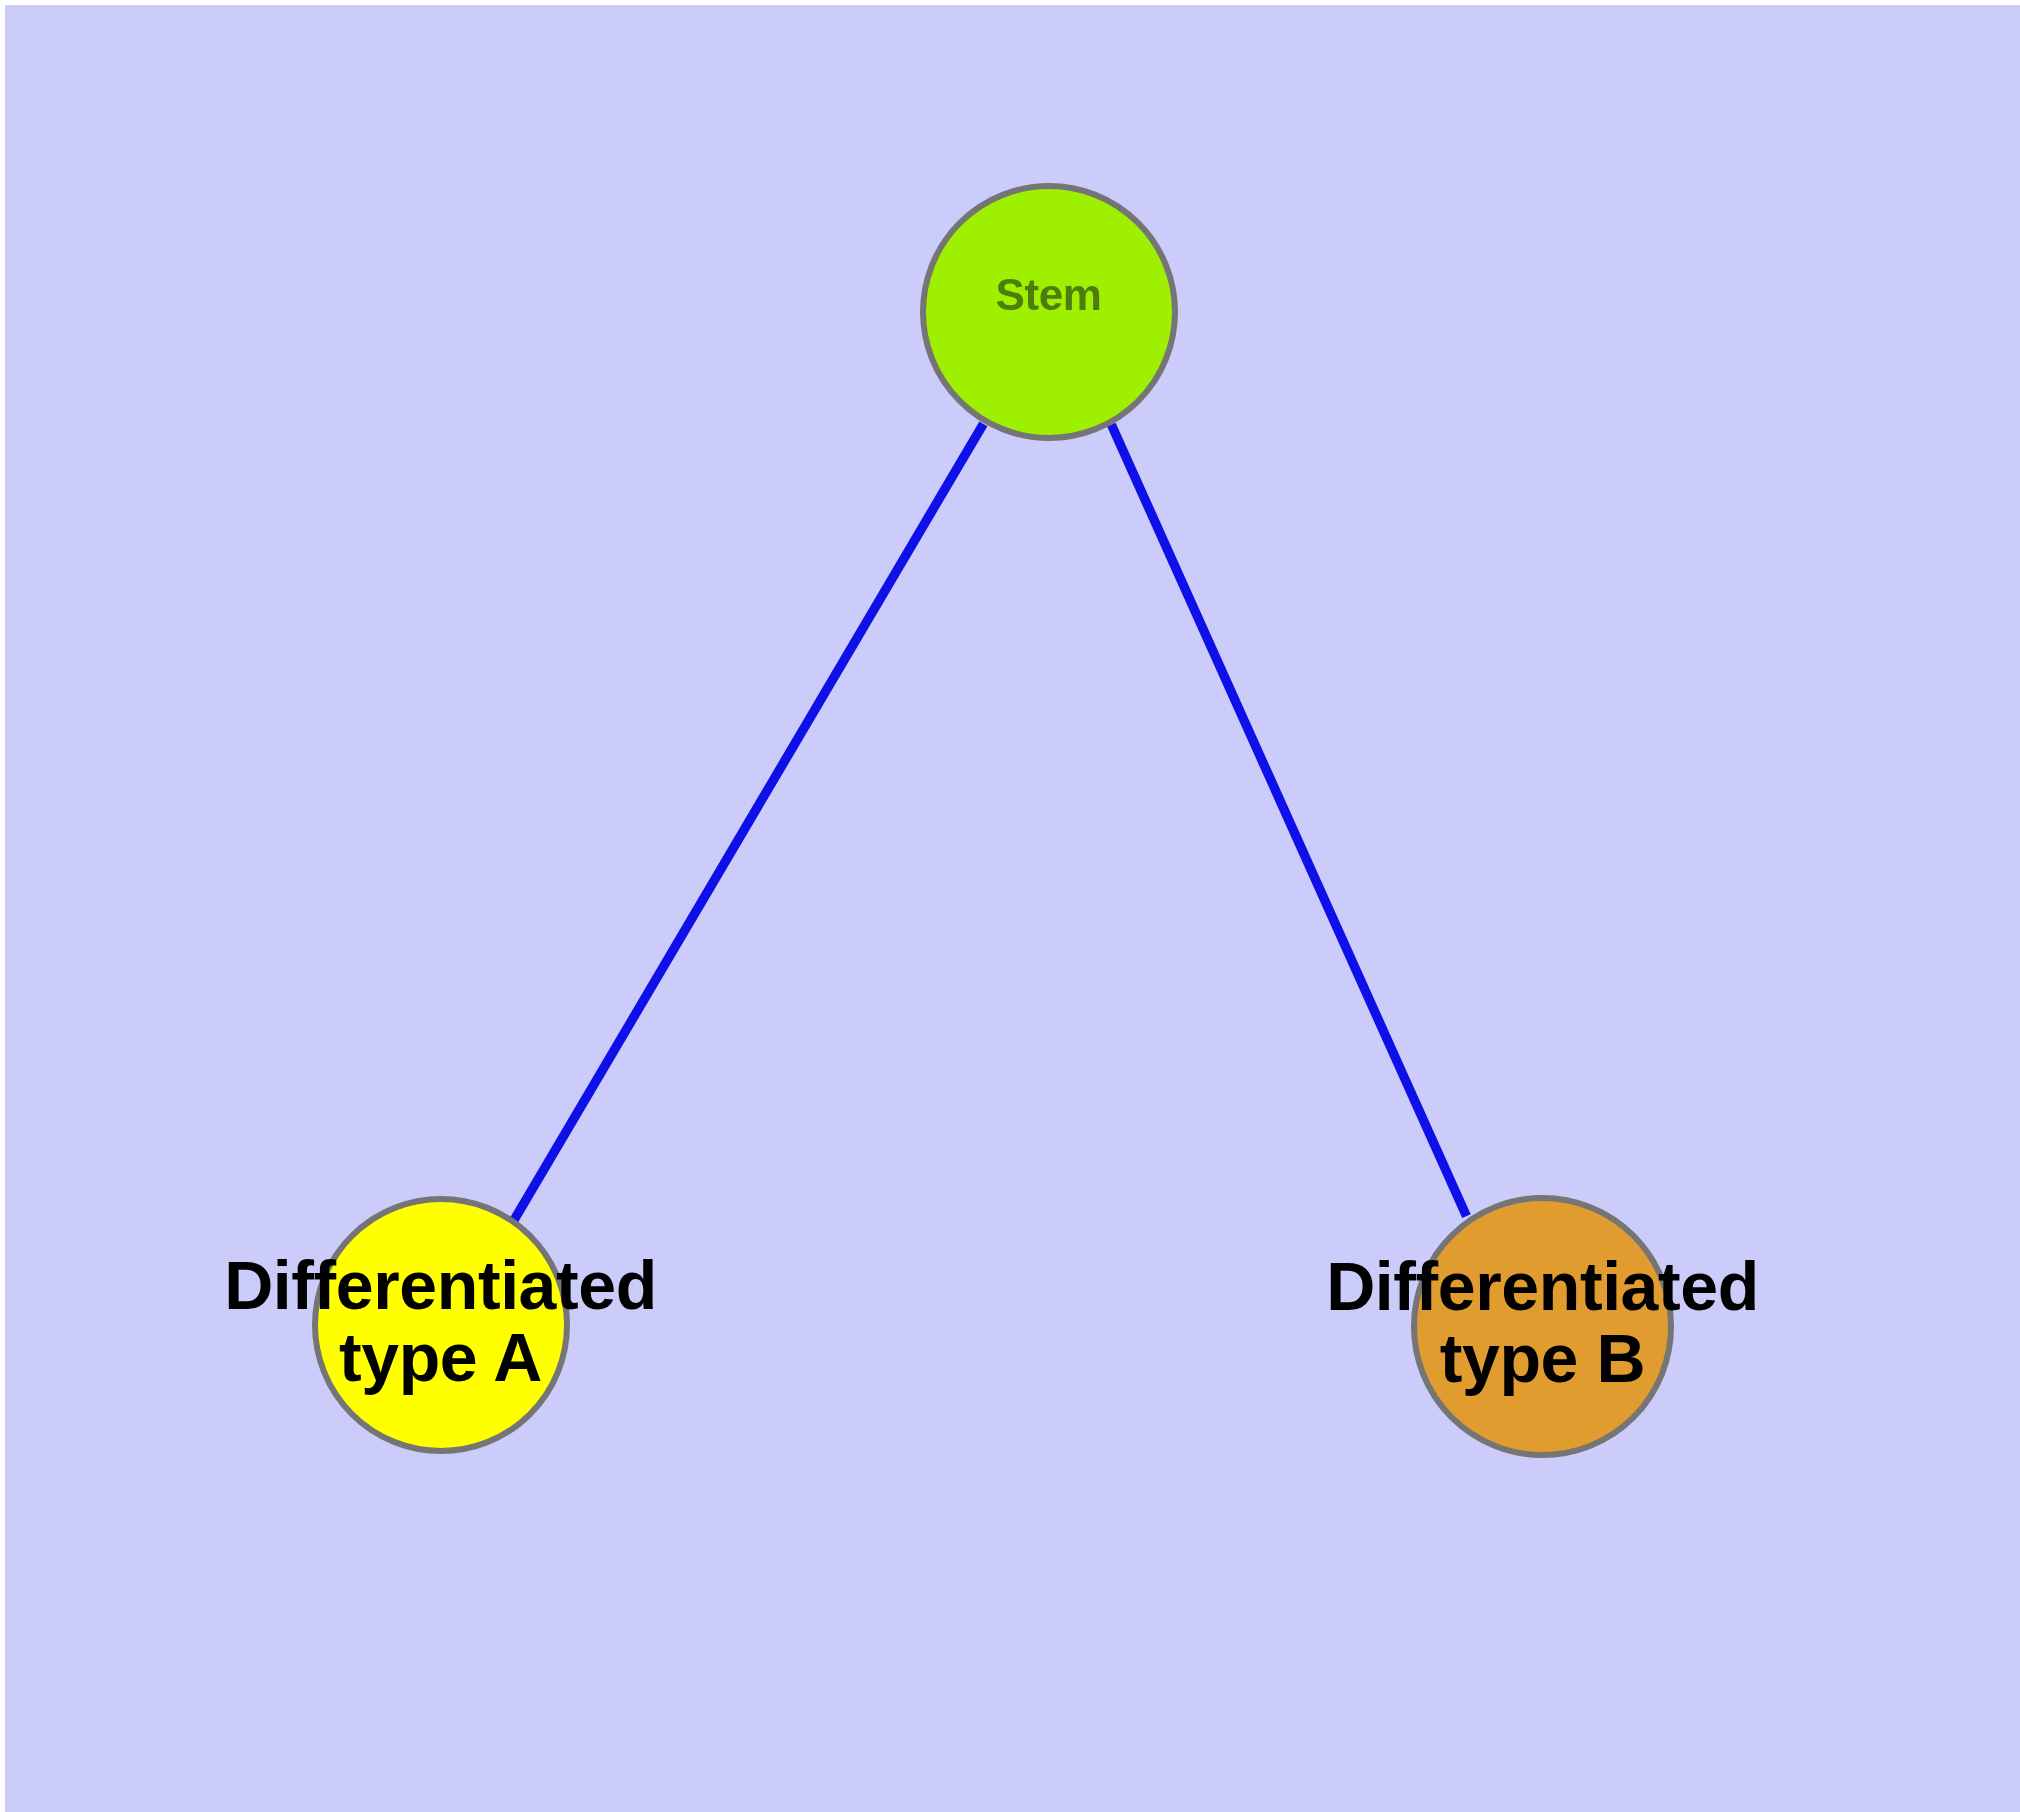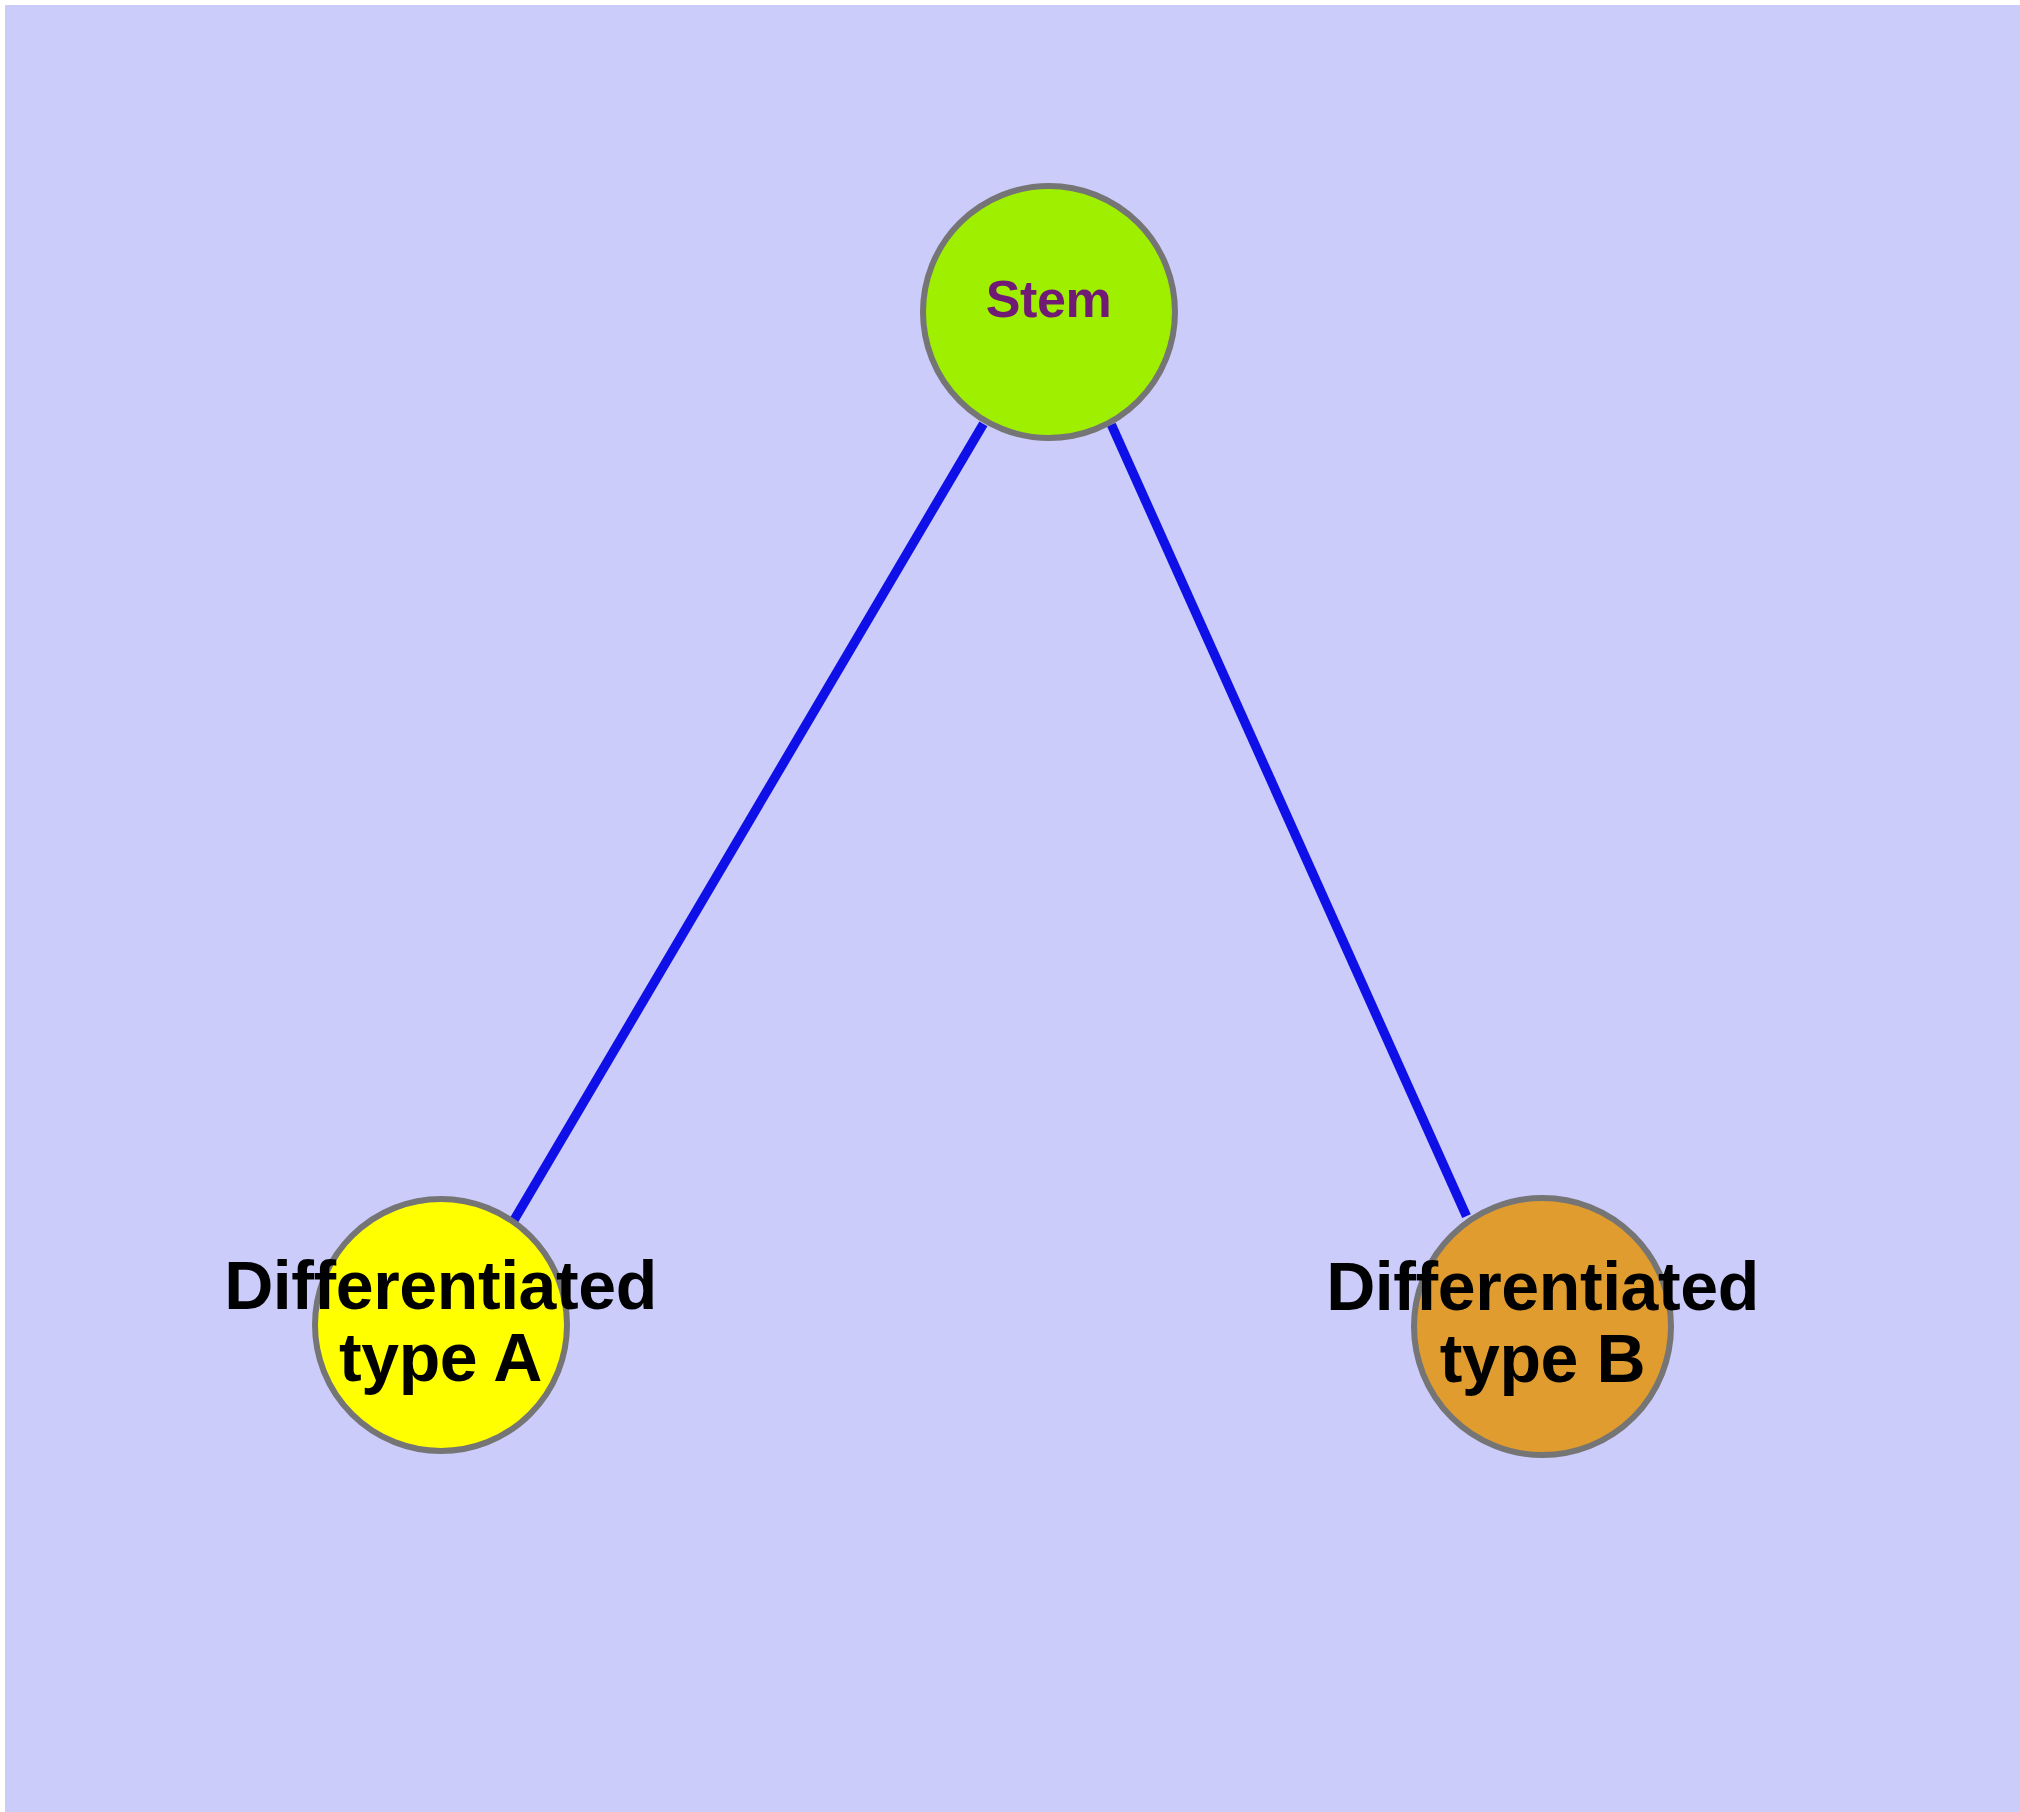--- a/index.html
+++ b/index.html
@@ -54,21 +54,21 @@
 <div id="canvas" style="background: rgb(255, 255, 255);">
 
   <div id="graph-bg" style="background: rgb(204, 204, 250);"></div>
 
   <svg id="edge-layer" viewBox="0 0 2384 2138" xmlns="http://www.w3.org/2000/svg">
     <line id="edge-0" stroke-linecap="butt" x1="1160" y1="500" x2="606" y2="1440" stroke="#0f0fe8" stroke-width="11"></line>
     <line id="edge-1" stroke-linecap="butt" x1="1311" y1="501" x2="1730" y2="1435" stroke="#0f0fe8" stroke-width="11"></line>
   </svg>
 
   <div class="node" id="node-0" style="left: 920px; top: 183px; width: 258px; height: 258px; background: rgb(158, 240, 0); border-color: rgb(117, 117, 117);"></div>
-  <div class="node-label" id="node-0-label" style="font-size: 52px; color: #701a75; width: 1017px; left: 540px; top: 272px;">Stem</div>
+  <div class="node-label" id="node-0-label" style="font-size: 44px; color: #4d7c0f; width: 1017px; left: 540px; top: 272px;">Stem</div>
 
   <div class="node" id="node-1" style="left: 312px; top: 1196px; width: 258px; height: 258px; background: rgb(255, 255, 0); border-color: rgb(117, 117, 117);"></div>
   <div class="node-label" id="node-1-label" style="font-size: 68px; color: rgb(0, 0, 0); width: 1017px; left: -68px; top: 1249px;">Differentiated
 type A</div>
 
   <div class="node" id="node-2" style="left: 1411px; top: 1195px; width: 263px; height: 263px; background: rgb(224, 156, 46); border-color: rgb(117, 117, 117);"></div>
   <div class="node-label" id="node-2-label" style="font-size: 68px; color: rgb(0, 0, 0); width: 1017px; left: 1034px; top: 1250px;">Differentiated
 type B</div>
 
 </div>

